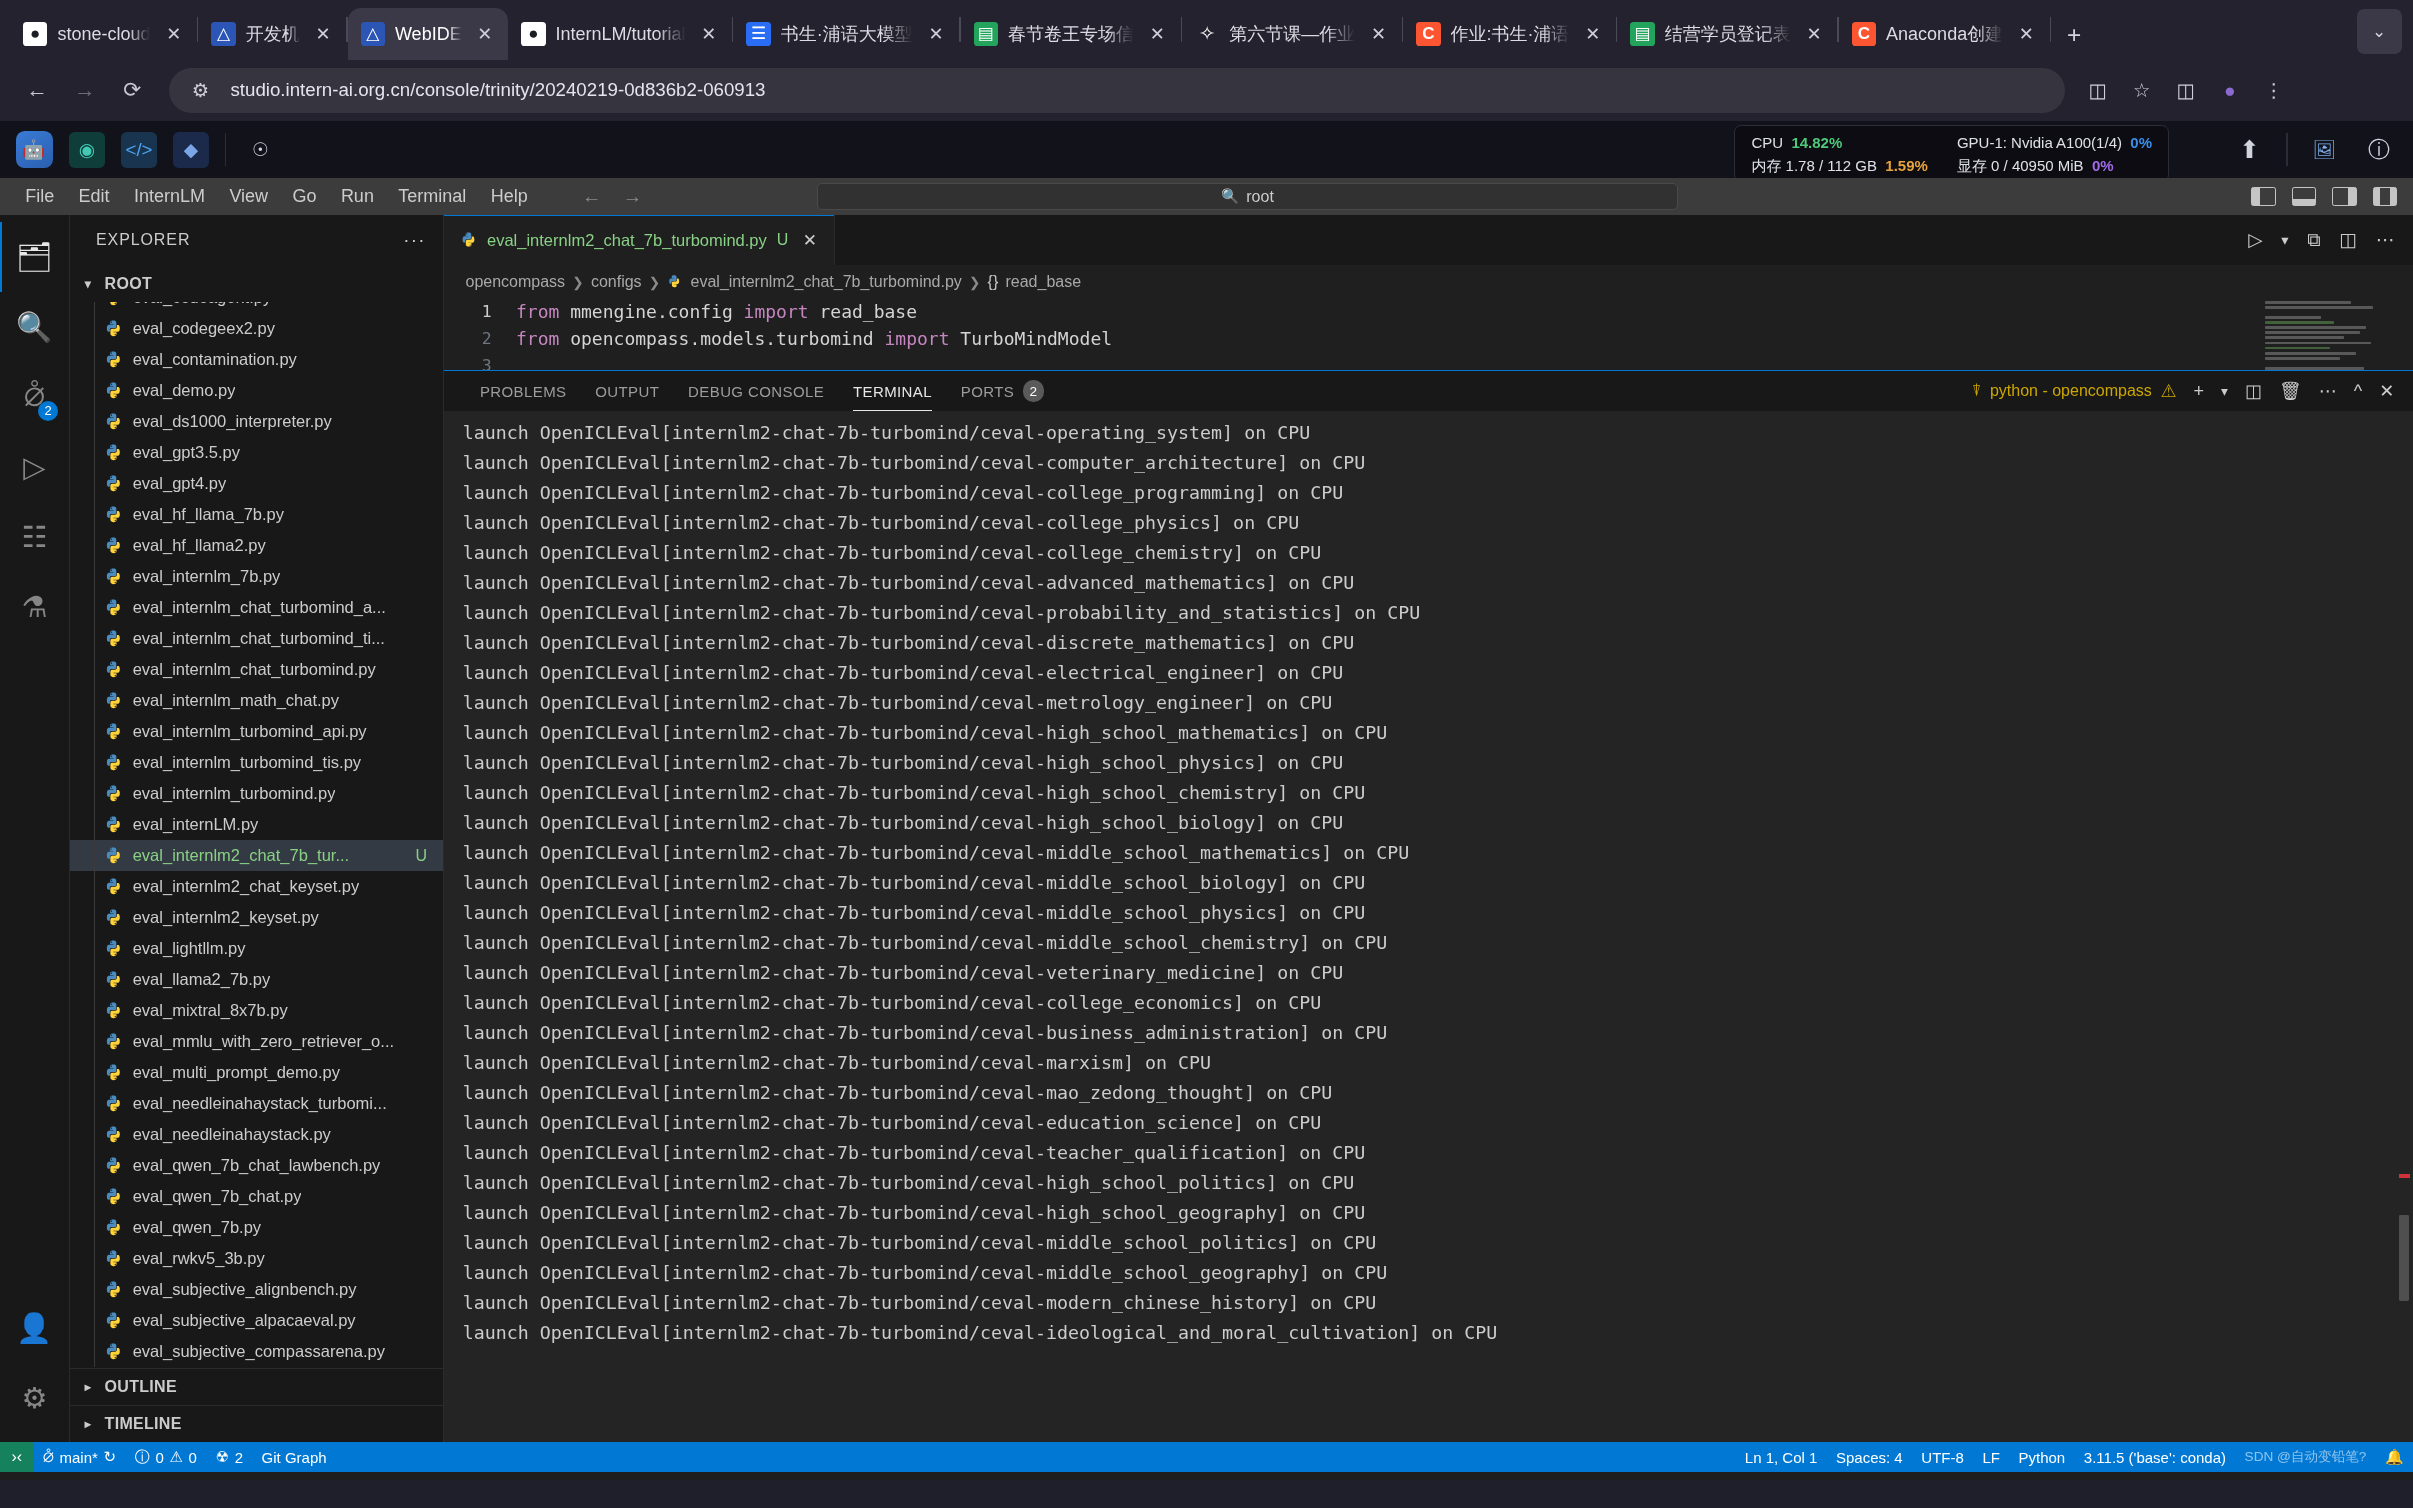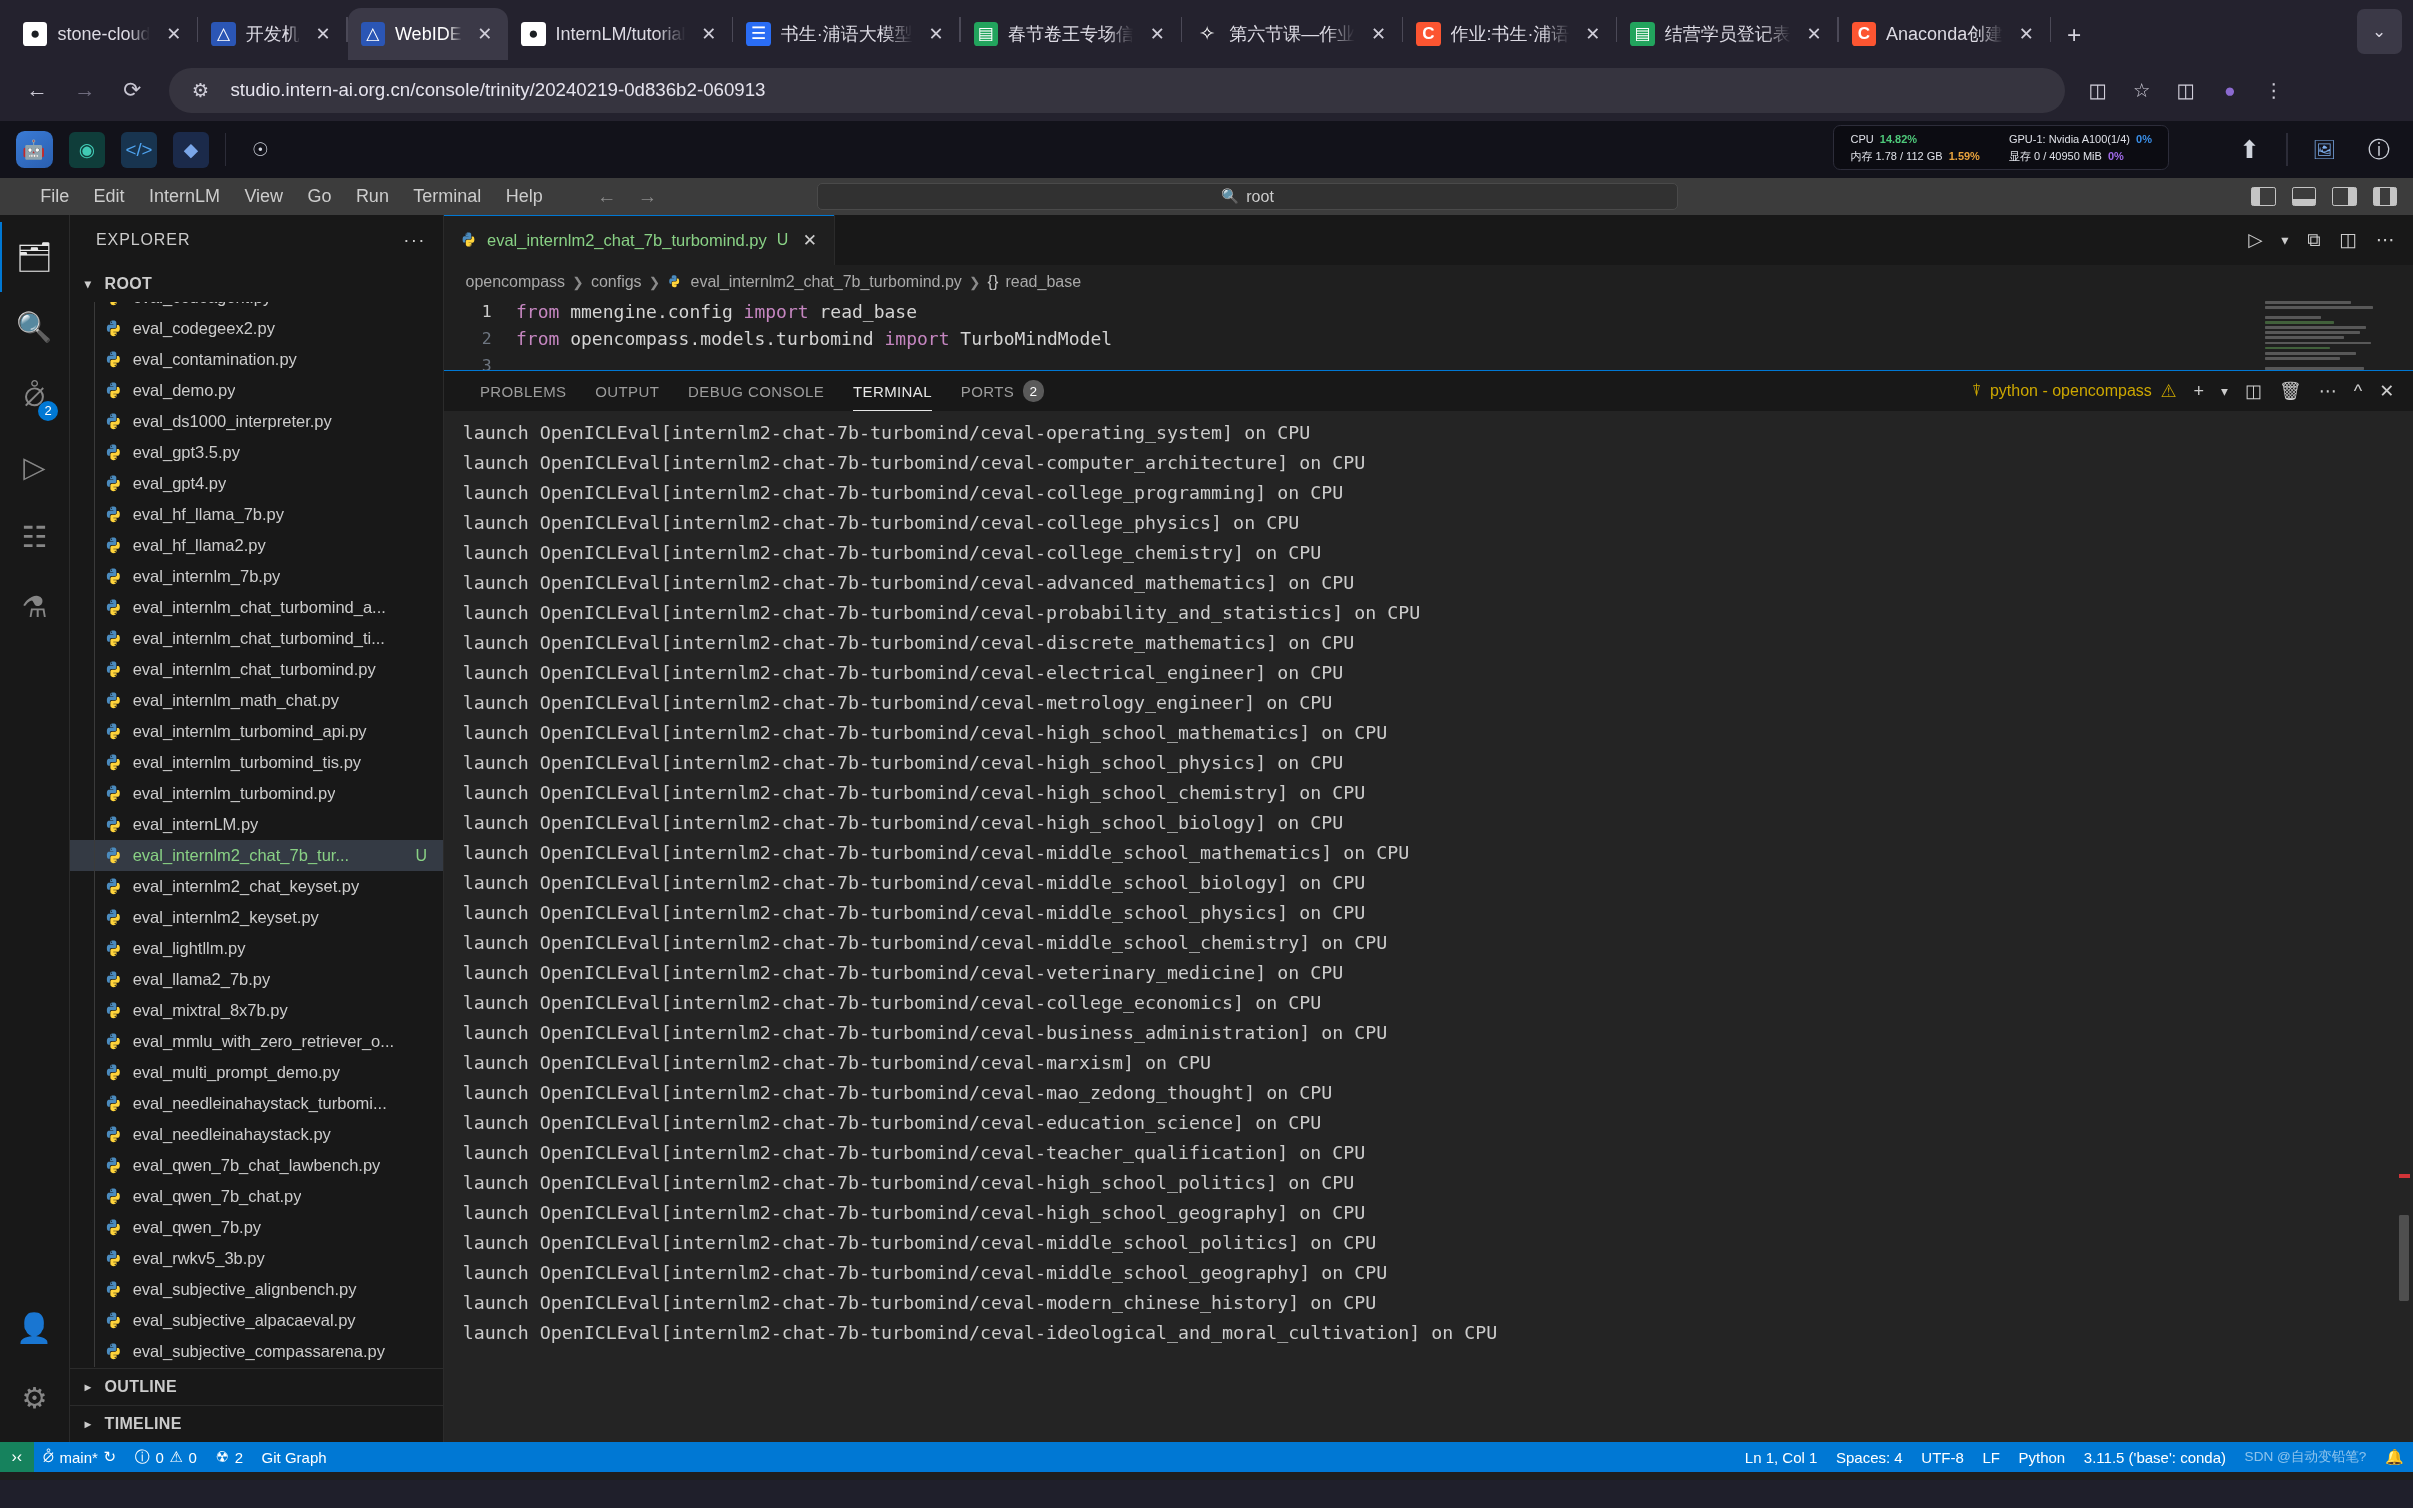--- a/index.html
+++ b/index.html
@@ -79,36 +79,36 @@
     font-size: 18.7px; color: #cfd3dc;
   }
   .hdr-icon.tealbg { background: #0f3d3a; color: #41c9b4; }
   .hdr-icon.bluebg { background: #18344f; color: #4fa3ef; }
   .hdr-icon.navybg { background: #1b2a4a; color: #7aa6e8; }
   .hdr-div { width: 1.4px; height: 33px; background: #2c2c38; }
   #stats-box {
     position: absolute; right: 244px; top: 4.3px;
     background: #0c0c12; border: 0.7px solid #2d2d3a; border-radius: 7.2px;
     padding: 4.3px 16px; display: flex; gap: 29px;
-    font-size: 11px; color: #dfe1e8; line-height: 1.55;
+    font-size: 15px; color: #dfe1e8; line-height: 1.55;
     font-family: "Liberation Sans", sans-serif;
   }
   .stat-col { white-space: nowrap; }
   .v-green { color: #4ec97a; font-weight: bold; }
   .v-orange { color: #e8a33d; font-weight: bold; }
   .v-blue { color: #3a8fe8; font-weight: bold; }
   .v-purple { color: #a06ae8; font-weight: bold; }
   .hdr-right { position: absolute; right: 16px; display: flex; align-items: center; gap: 18.7px; }
 
   
   #vscode { width: 2413px; height: 1302px; position: relative; background: #1e1e1e; }
 
   #menubar {
     height: 37px; background: #3c3c3c; display: flex; align-items: center;
-    padding-left: 28px; gap: 0; position: relative;
+    padding-left: 13px; gap: 0; position: relative;
   }
   .menu-item { font-size: 18px; color: #cccccc; padding: 4.3px 12.2px; }
   #menu-navbtns { display: flex; align-items: center; gap: 21.5px; margin-left: 42px; }
   .mnav { font-size: 19.4px; color: #8c8c8c; }
   #cmdcenter {
     position: absolute; left: 817px; width: 861px; height: 27px;
     background: #313131; border: 0.7px solid #4a4a4a; border-radius: 5px;
     display: flex; align-items: center; justify-content: center; gap: 7.2px;
   }
   #cmdcenter .cc-text { font-size: 16px; color: #cccccc; }

